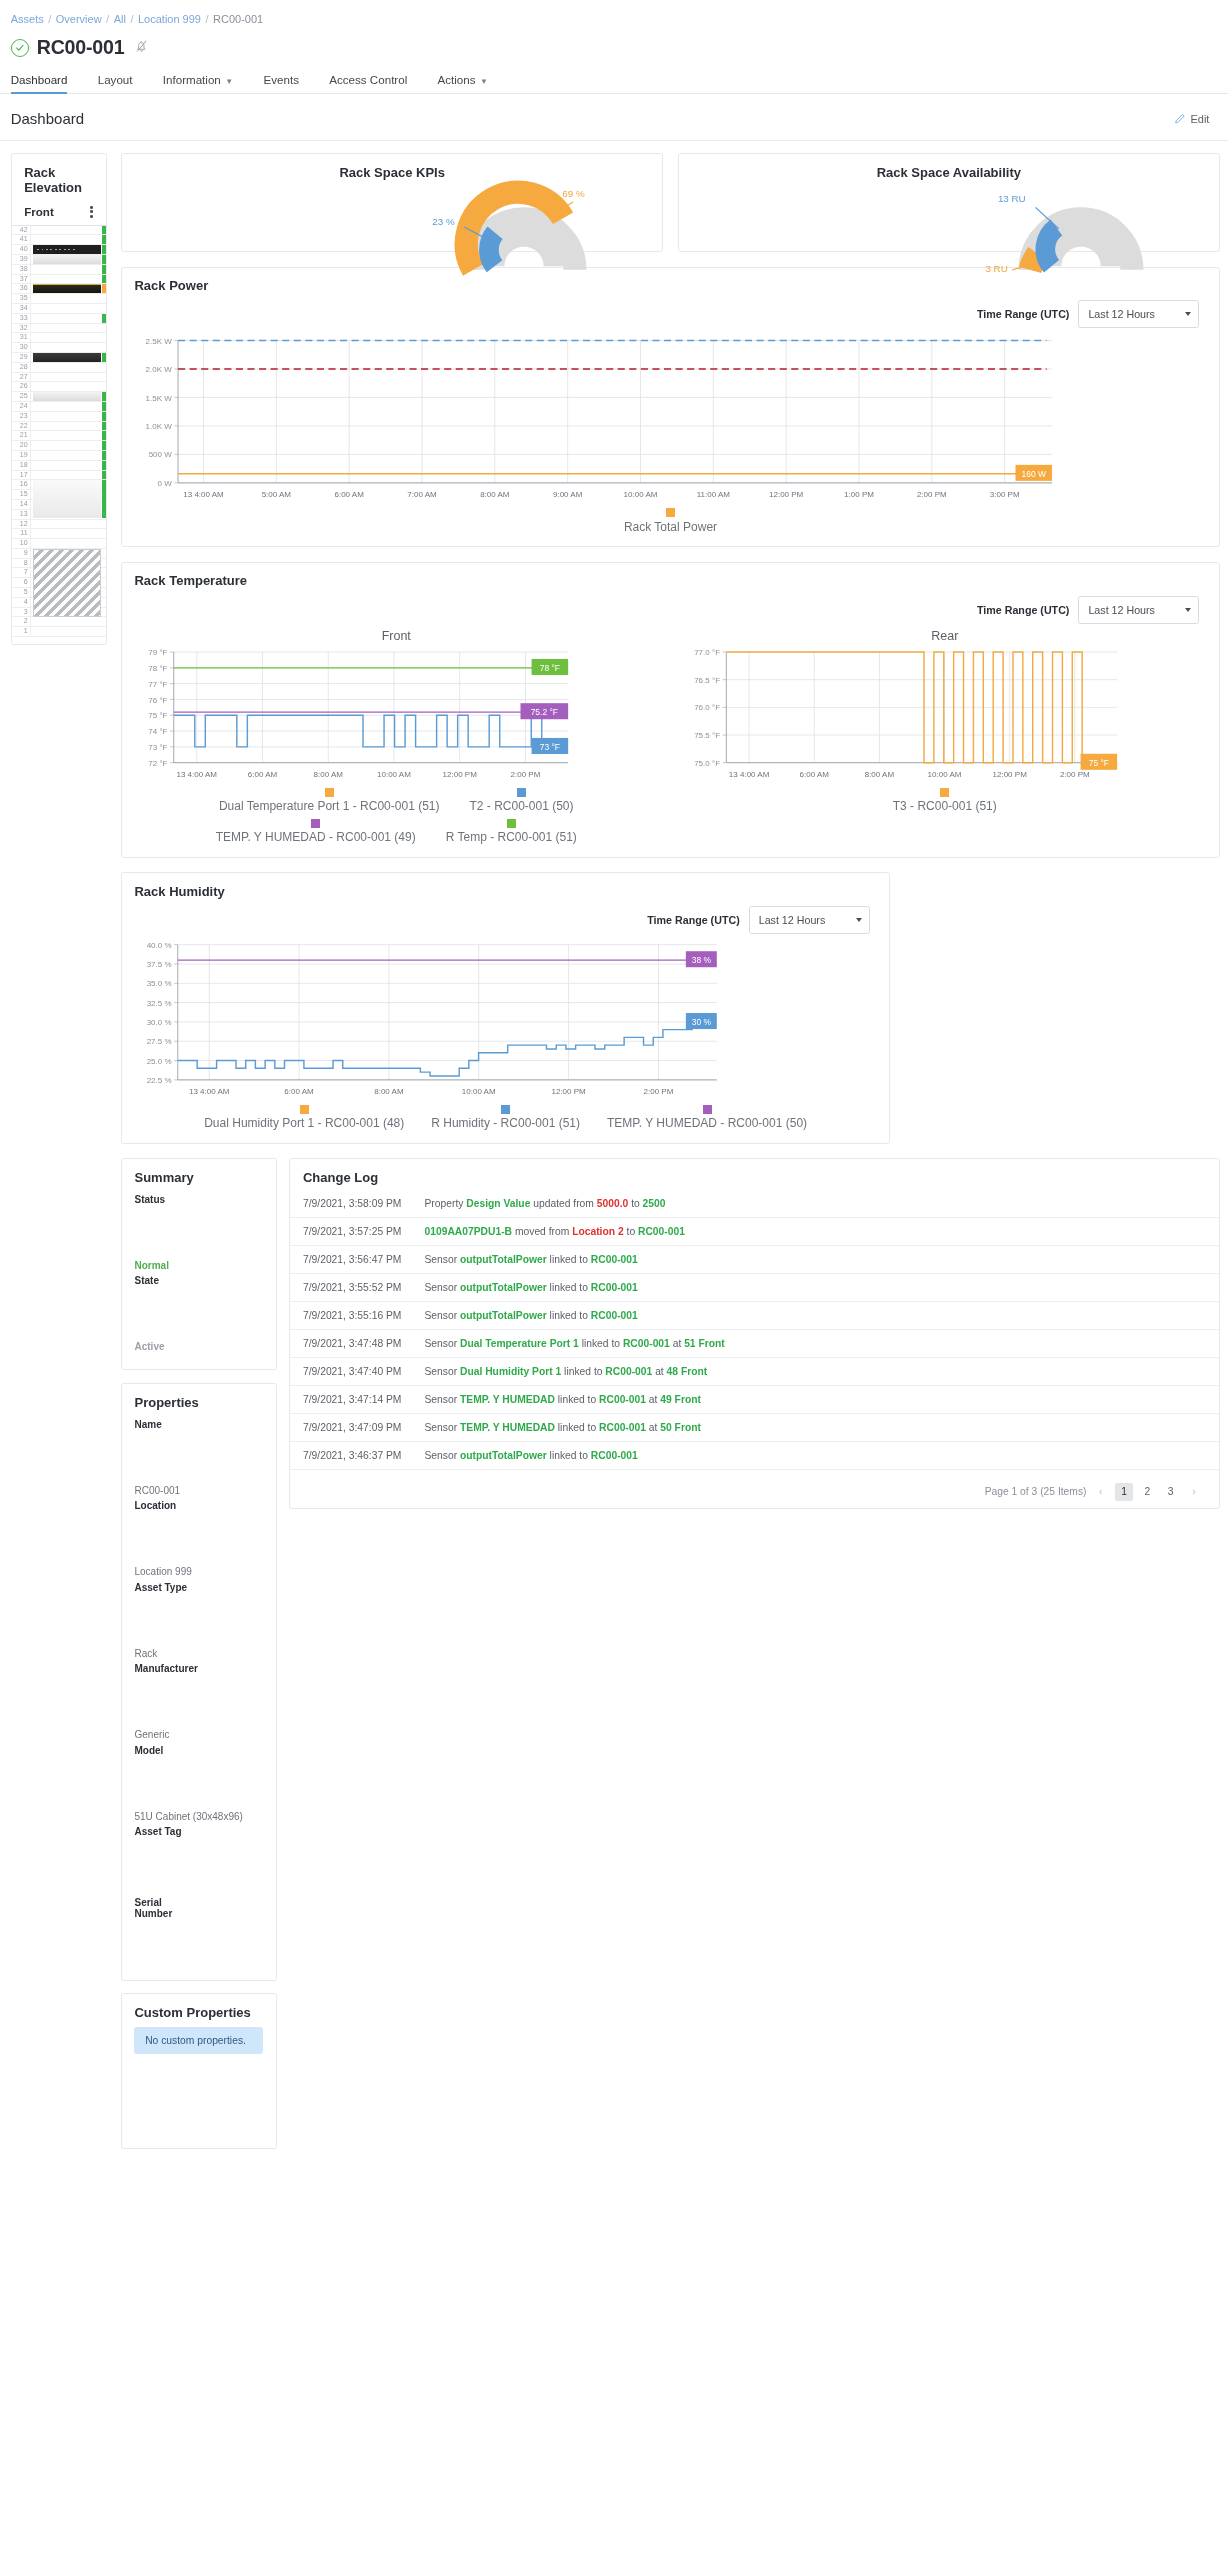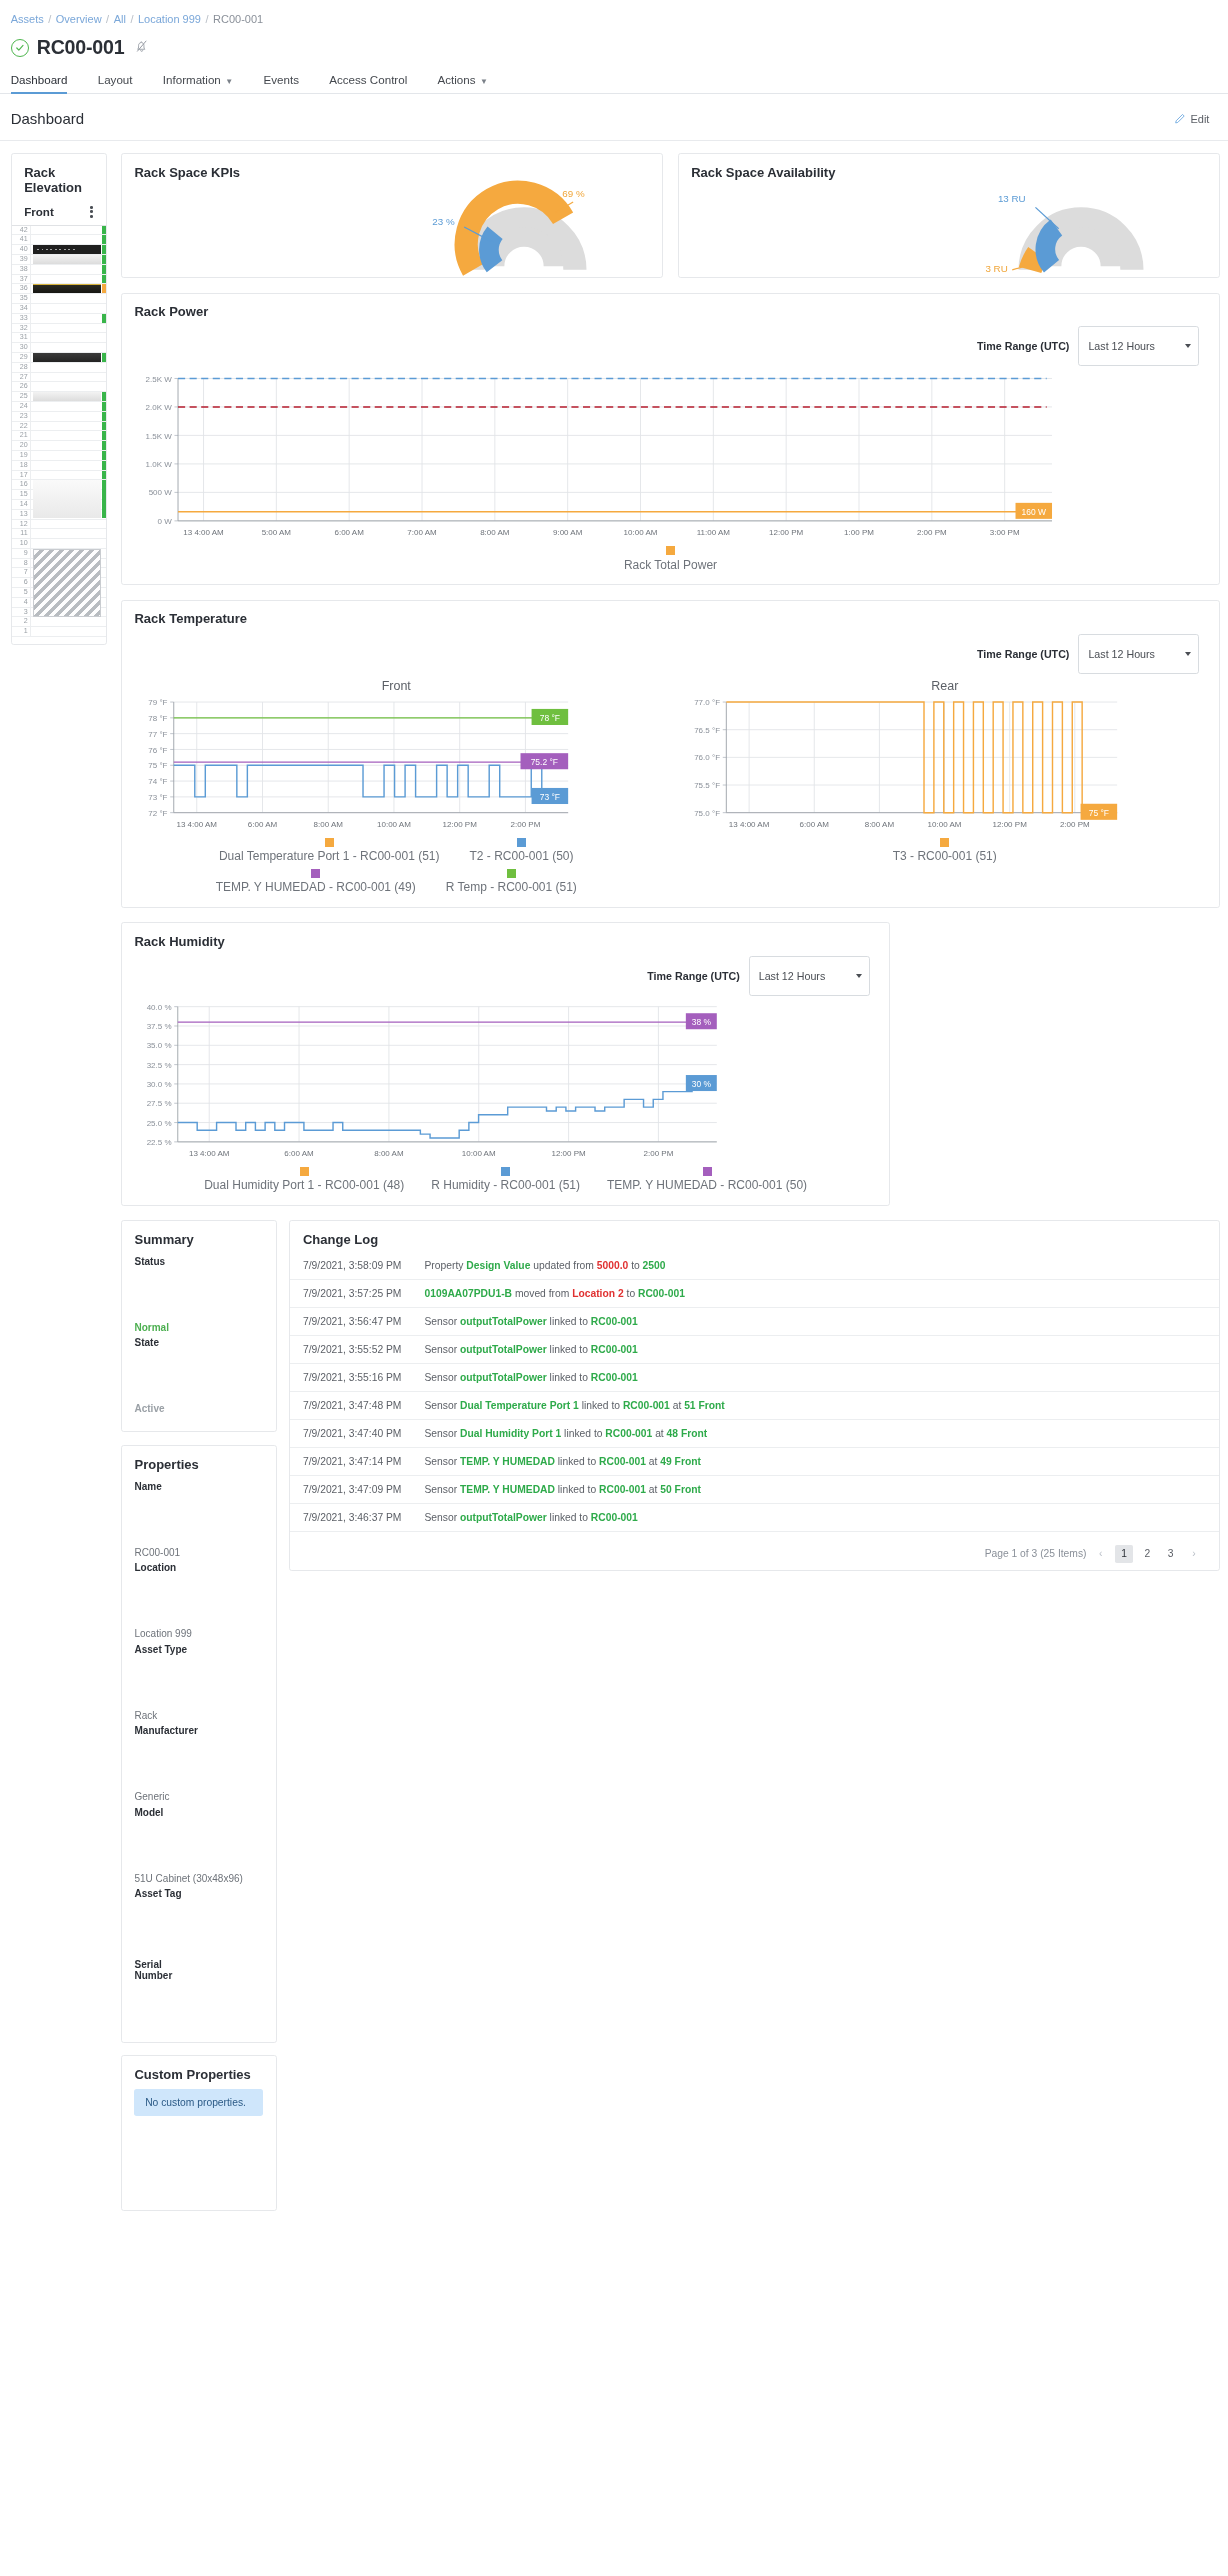--- a/index.html
+++ b/index.html
@@ -66,35 +66,35 @@
   .dev-light { background:linear-gradient(180deg,#f3f3f3,#dcdcdc); }
   .dev-patch { background:#1f1f1f; }
   .dev-yellowband { background:linear-gradient(180deg,#2a2a22,#161612); border-top:1.8px solid #d6b13a; }
   .dev-ups { background:linear-gradient(180deg,#fafafa,#e9e9e9); }
   .dev-blank { background:repeating-linear-gradient(135deg,#fdfdfd 0 3.6px,#b8bcc0 3.6px 7.1px); border:0.9px solid #c9ccd0; }
   .dev-dots { position:absolute; left:6%; right:35%; top:38%; height:18%; background:repeating-linear-gradient(90deg,#cfcfcf 0 1.8px,transparent 1.8px 4.5px); opacity:.75; }
   .dev-bays { position:absolute; left:3%; right:3%; top:12%; bottom:12%; background:repeating-linear-gradient(90deg,rgba(255,255,255,.18) 0 0.9px, transparent 0.9px 8px); }
 
   
   .row { display:flex; gap:14.3px; }
-  .kpi-card { flex:1; height:125px; position:relative; }
+  .kpi-card { flex:1; height:99px; position:relative;text-align:center; }
   .legend-v { padding:9px 0 0 12.5px; }
   .legend-item { display:flex; align-items:flex-start; gap:7.1px; margin-bottom:5.3px; }
   .sw { width:9.8px; height:9.8px; flex:0 0 9.8px; border-radius:0.9px; margin-top:1.8px; }
   .legend-txt { font-size:9.4px; color:#6e737a; line-height:1.15; }
 
   .gauge-wrap { position:absolute; right:62px; top:23px; width:152px; height:100px; }
   .gauge-svg { display:block; }
   .gauge-lbl { position:absolute; font-size:9.8px; }
 
   
   .chart-card { margin-top:14.3px; padding-bottom:12.5px; }
   .tr-row { display:flex; align-items:center; justify-content:flex-end; gap:9px; padding:7.1px 19.6px 0 0; }
   .tr-label { font-size:10.7px; font-weight:bold; color:#2b2f36; }
-  .select { border:0.9px solid #d8dce0; border-radius:2.7px; background:#fff; width:121px; height:40px; display:flex; align-items:center; justify-content:space-between; padding:0 7.1px 0 9px; font-size:10.7px; color:#4a4e54; cursor:pointer; }
+  .select { border:0.9px solid #d8dce0; border-radius:2.7px; background:#fff; width:121px; height:28px; display:flex; align-items:center; justify-content:space-between; padding:0 7.1px 0 9px; font-size:10.7px; color:#4a4e54; cursor:pointer; }
   .select .tri { width:0;height:0;border-left:3.6px solid transparent;border-right:3.6px solid transparent;border-top:4.5px solid #4a4e54; }
 
   .plot { position:relative; }
   .plot svg { display:block; }
   .chart-legend { display:flex; justify-content:center; gap:23px; flex-wrap:wrap; margin-top:1.8px; }
   .cl-item { display:flex; flex-direction:column; align-items:center; gap:2.7px; }
   .cl-sw { width:9px; height:9px; }
   .cl-txt { font-size:12px; color:#6e737a; }
   .sub-title { text-align:center; font-size:12.5px; color:#5b5f66; padding-top:5.3px; }
 

